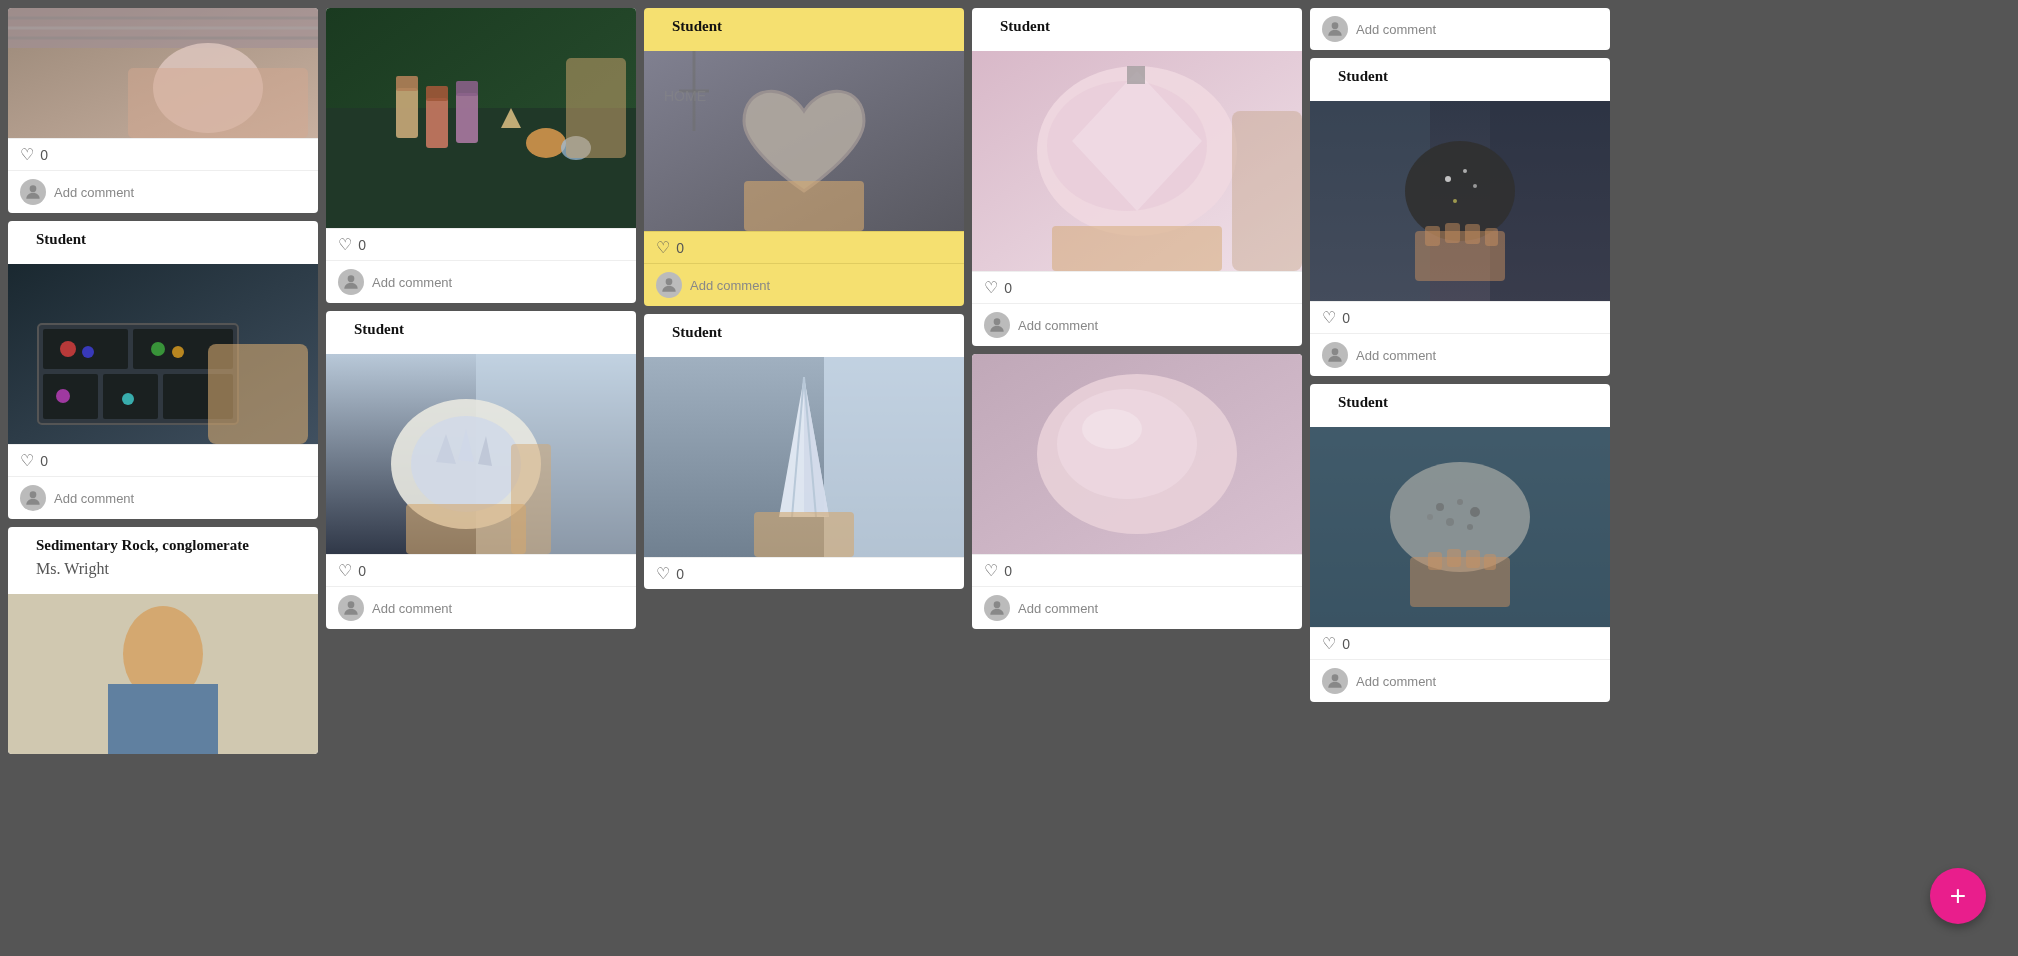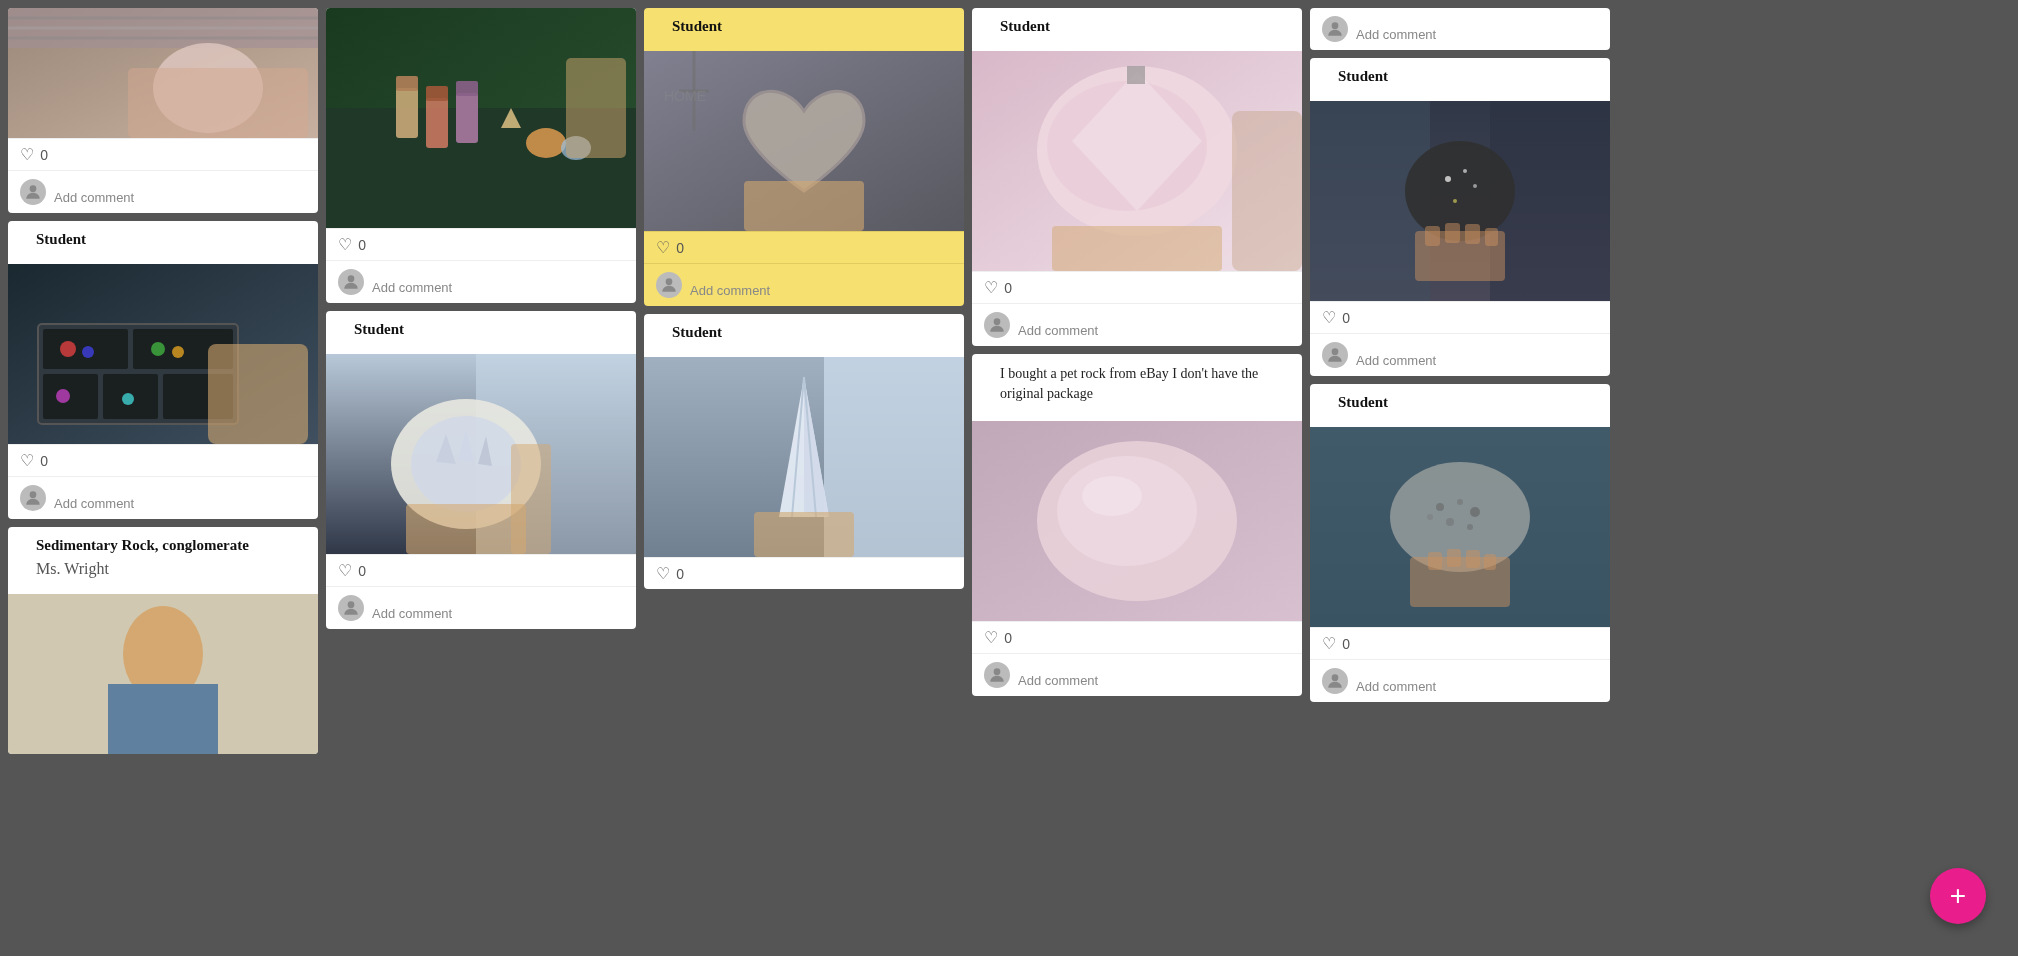--- a/index.html
+++ b/index.html
@@ -61,21 +61,21 @@
     .heart-icon {
       font-size: 16px;
       color: #555;
     }
     .like-count {
       font-size: 14px;
       color: #555;
     }
     .comment-row {
       display: flex;
-      align-items: flex-end;
+      align-items: center;
       gap: 8px;
       padding: 8px 12px;
       border-top: 1px solid #eee;
     }
     .avatar {
       width: 26px;
       height: 26px;
       border-radius: 50%;
       background: #bbb;
       display: flex;
@@ -421,23 +421,20 @@
           <svg viewBox="0 0 24 24" fill="#888">
               <circle cx="12" cy="8" r="4"></circle>
               <path d="M4 20c0-4 3.6-7 8-7s8 3 8 7"></path>
             </svg>
         </div>
         <span class="add-comment-text">Add comment</span>
       </div>
     </div>
 
     <div class="card">
-      <div class="card-body">
-        <div class="card-text">I bought a pet rock from eBay I don't have the original package</div>
-      </div>
       <svg class="img-placeholder" height="200" viewBox="0 0 330 200" xmlns="http://www.w3.org/2000/svg">
         <defs>
             <linearGradient id="g42" x1="0" y1="0" x2="1" y2="1">
               <stop offset="0%" stop-color="#c0a8b8"></stop>
               <stop offset="100%" stop-color="#d8c0d0"></stop>
             </linearGradient>
           </defs>
         <rect width="330" height="200" fill="url(#g42)"></rect>
 
         <ellipse cx="165" cy="100" rx="100" ry="80" fill="#e8d0d8" opacity="0.9"></ellipse>

